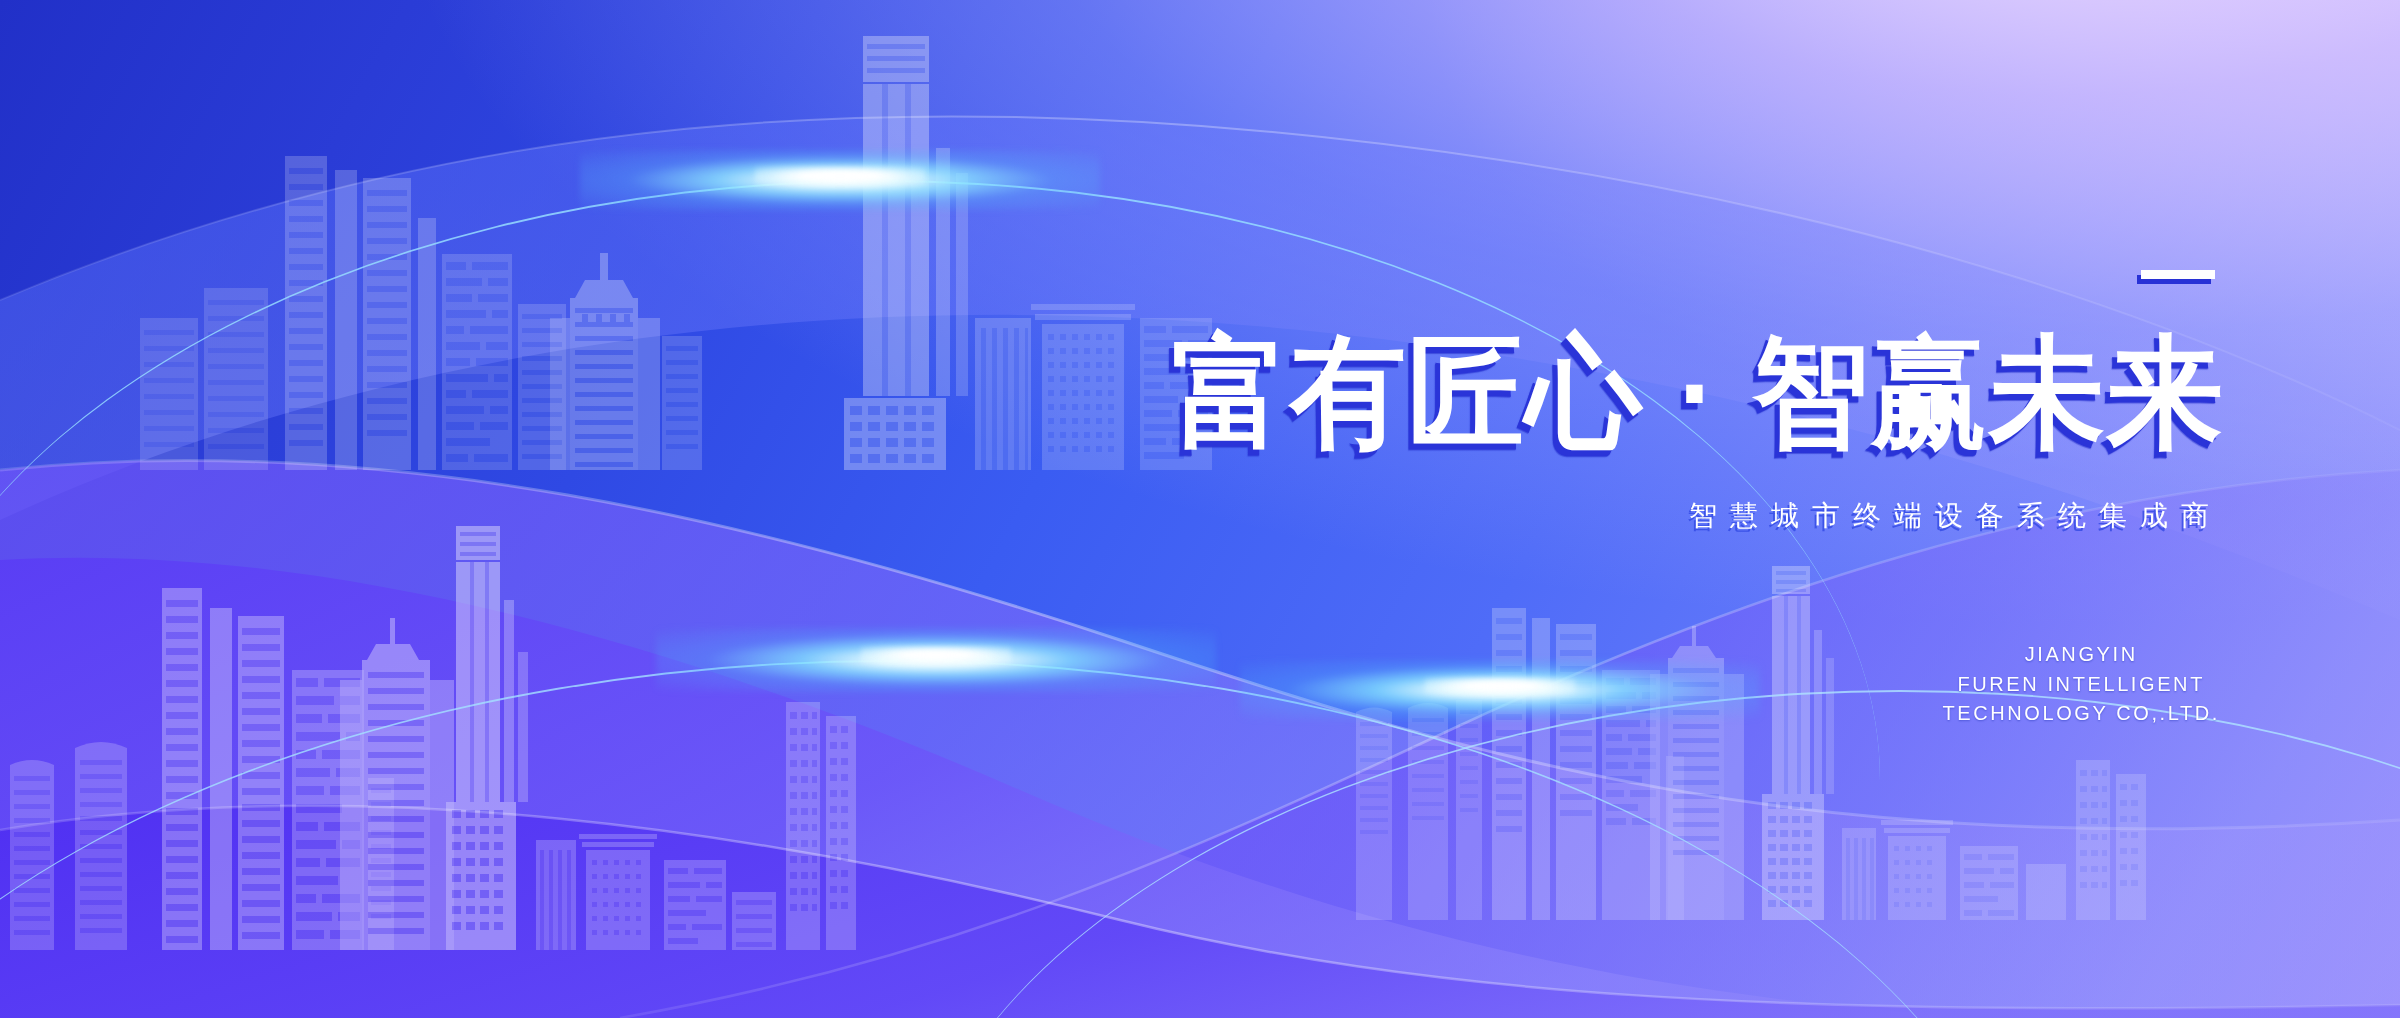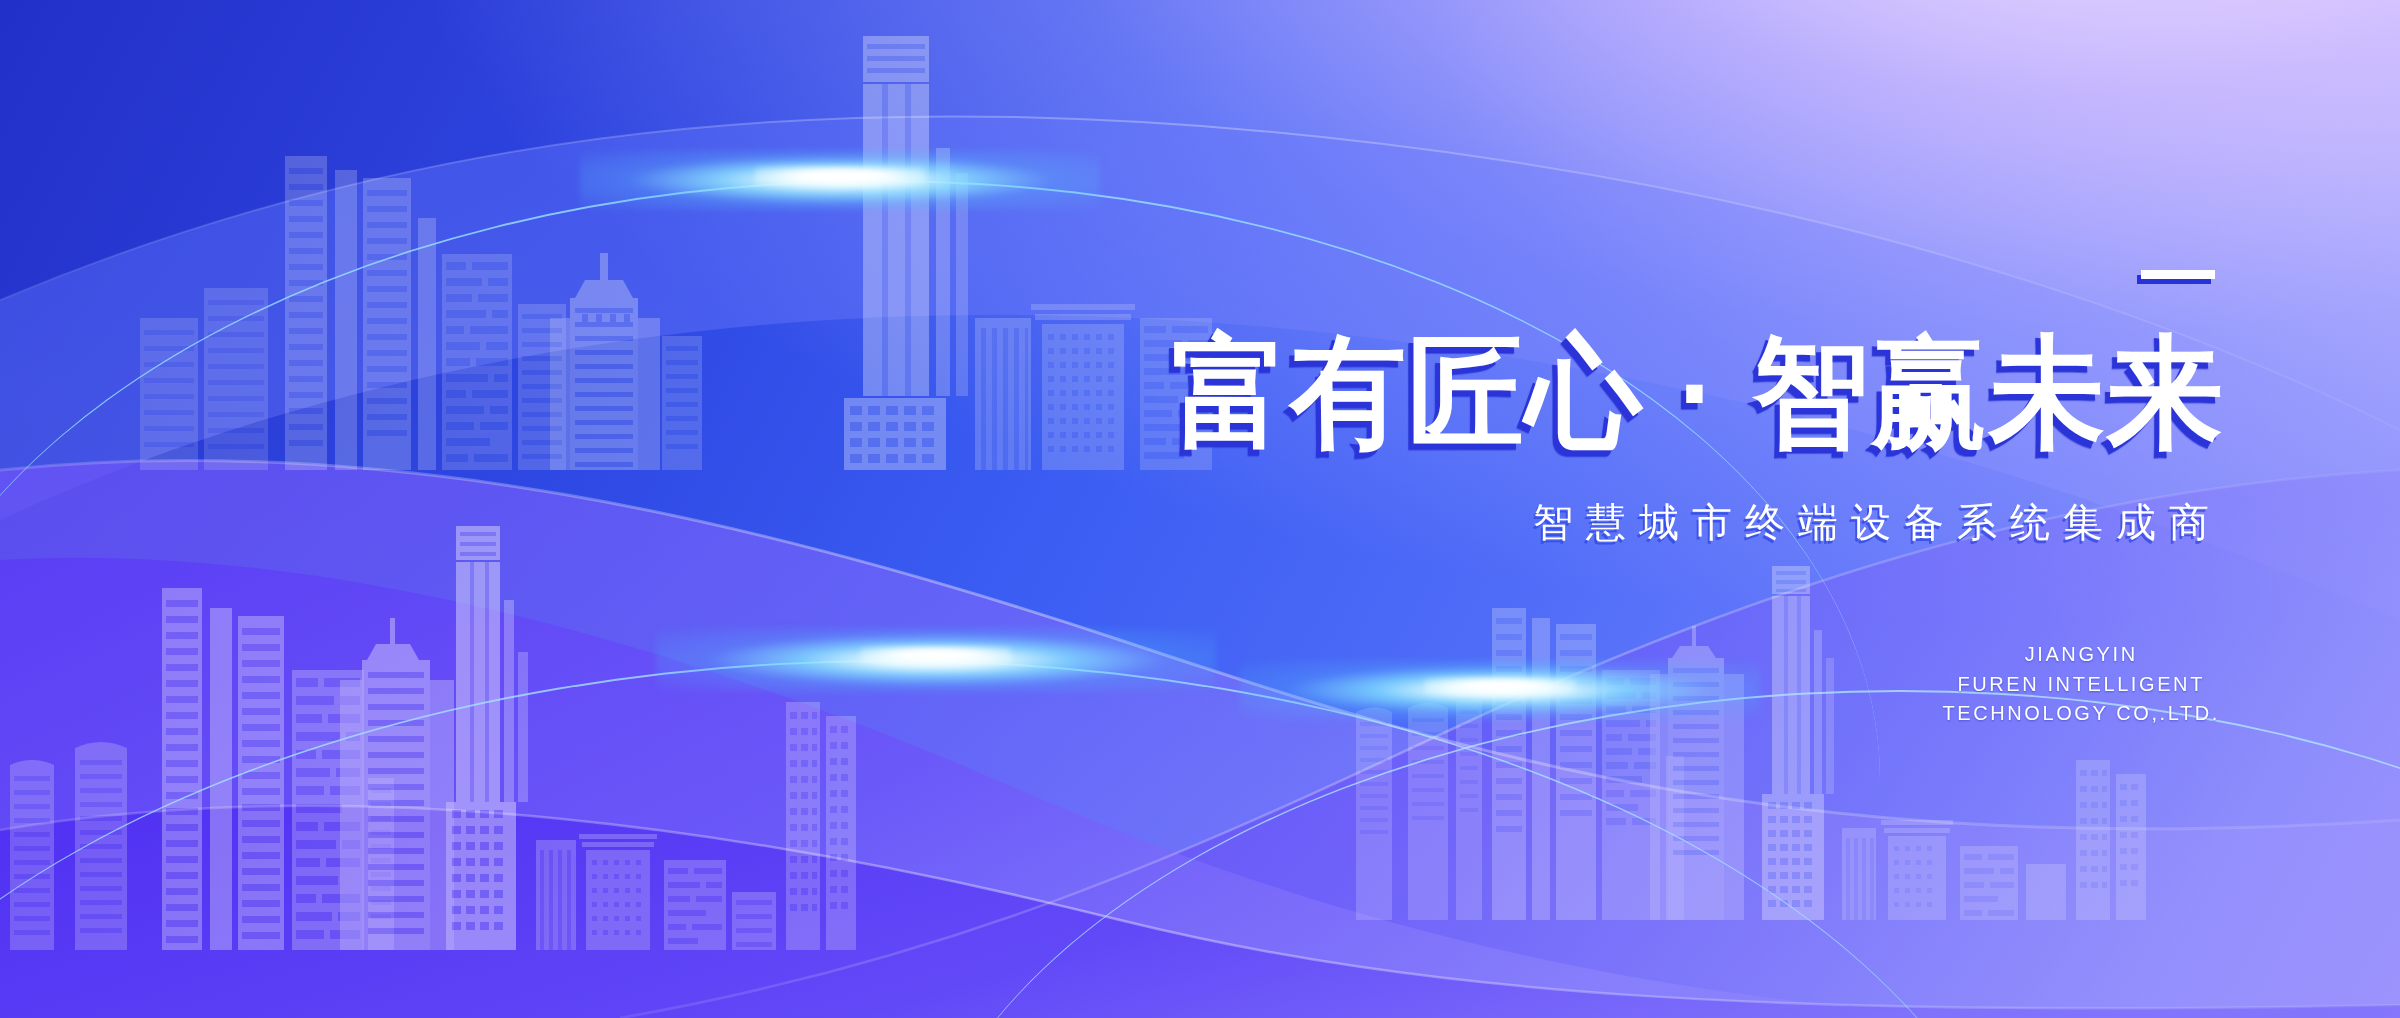--- a/index.html
+++ b/index.html
@@ -117,21 +117,21 @@
     white-space:nowrap;
     text-shadow:-5px 6px 0 #2a34d8, -5.5px 6.5px 1px rgba(30,40,200,.55);
     transform:scaleY(1.06);
     transform-origin:right bottom;
   }
 
   #sub-title{
     position:absolute;
     right:-2px;top:262px;
     margin:0;
-    font-size:40px;
+    font-size:28px;
     line-height:1;
     font-weight:400;
     color:#ffffff;
     letter-spacing:13px;
     white-space:nowrap;
     text-shadow:-2px 3px 0 rgba(45,70,225,.75);
     text-indent:13px;
   }
 
   #company-en{

